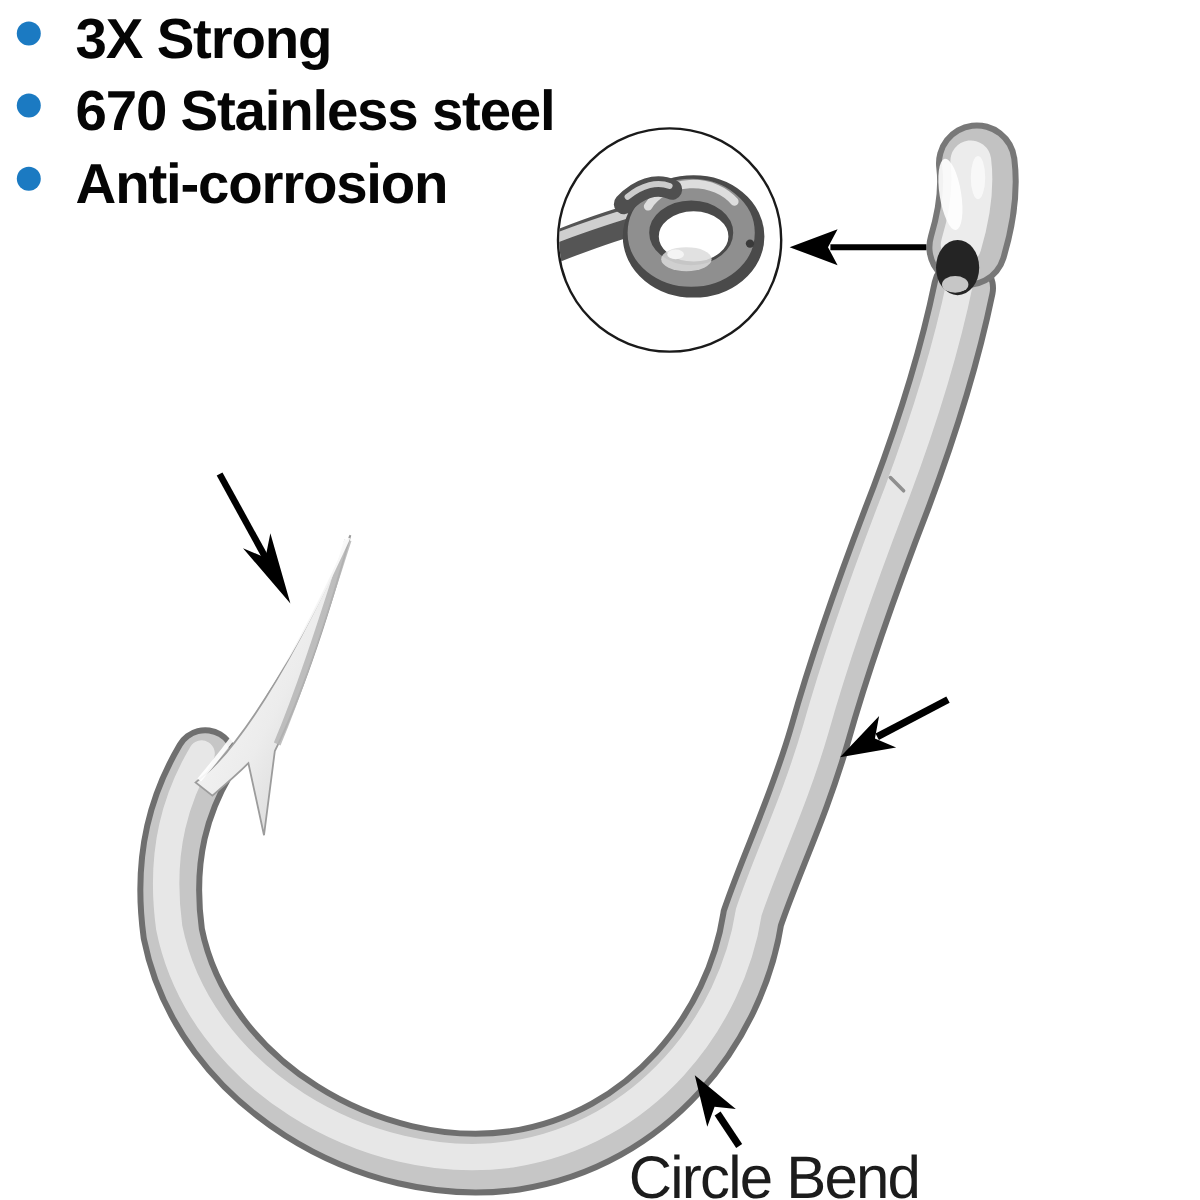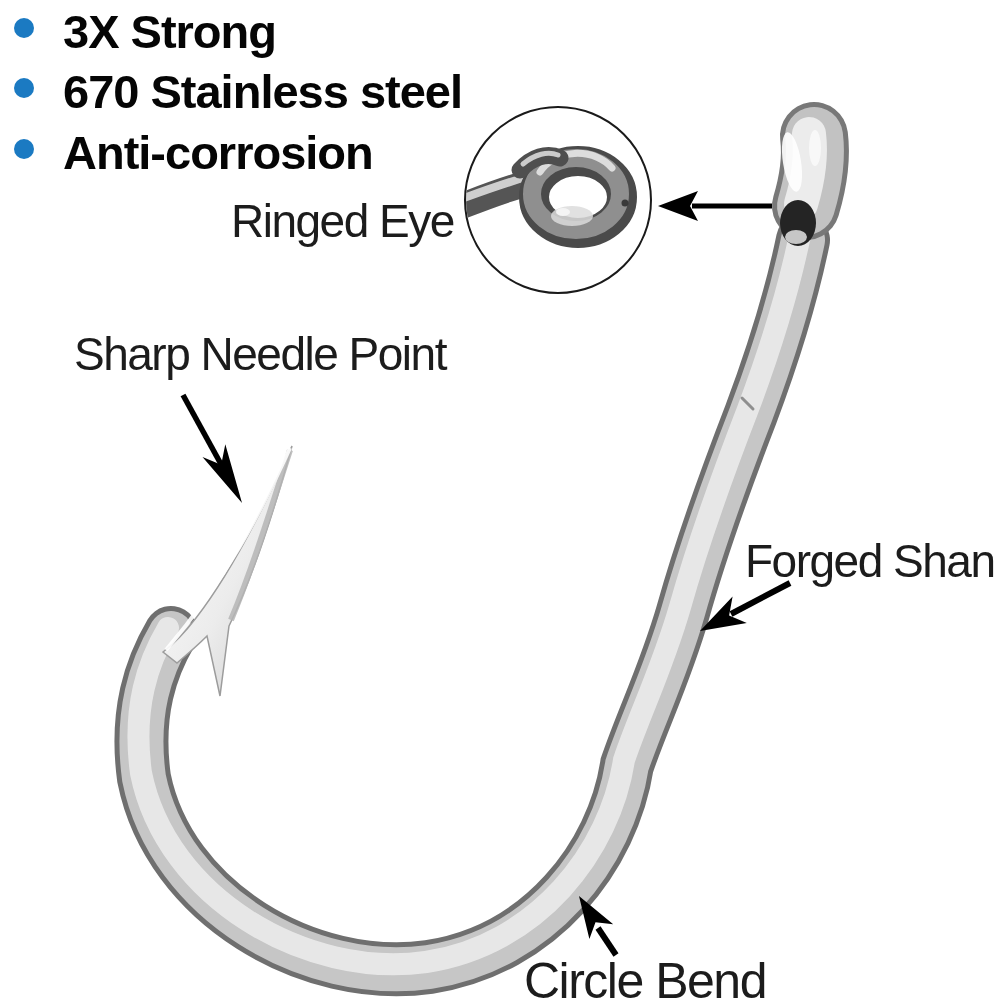--- a/index.html
+++ b/index.html
@@ -141,18 +141,15 @@
     <div class="feat f2">
       <span class="dot"></span>
       <span>670 Stainless steel</span>
     </div>
     <div class="feat f3">
       <span class="dot"></span>
       <span>Anti-corrosion</span>
     </div>
   </div>
 
-  <div class="lbl ringed">Ringed Eye</div>
-  <div class="lbl sharp">Sharp Needle Point</div>
-  <div class="lbl forged">Forged Shan</div>
   <div class="lbl circle">Circle Bend</div>
 
 </div>
 
 </body></html>

